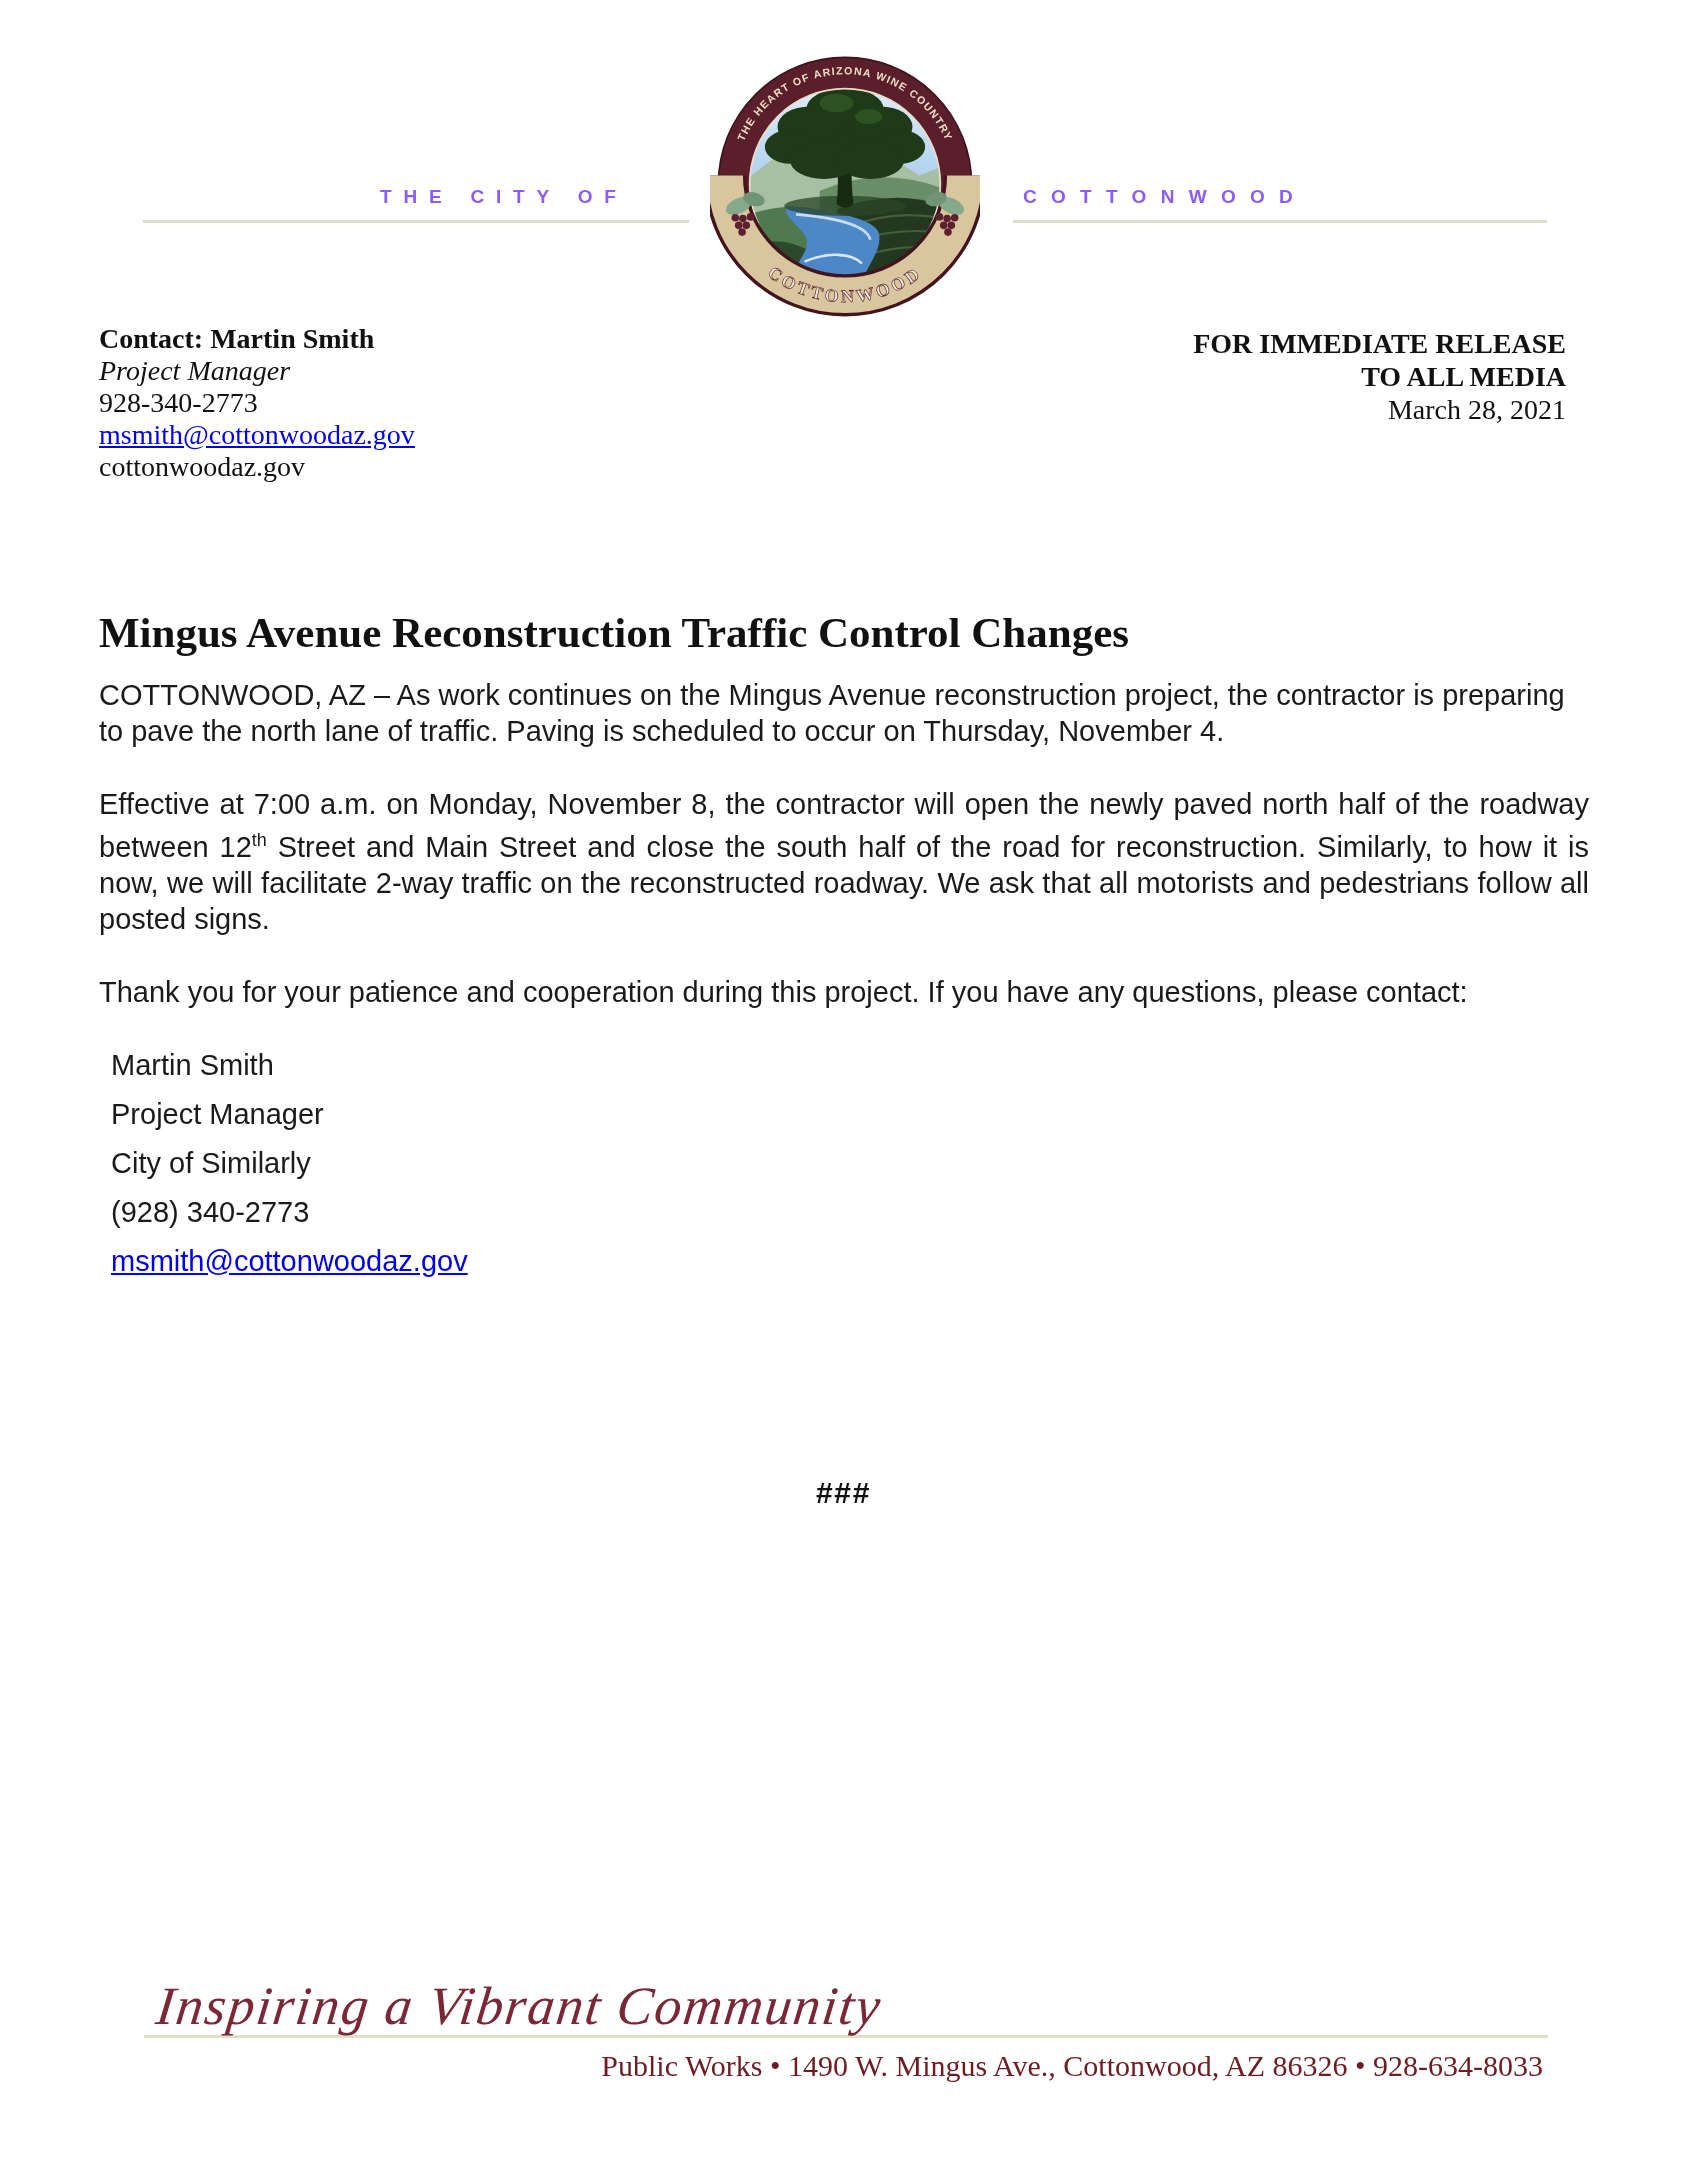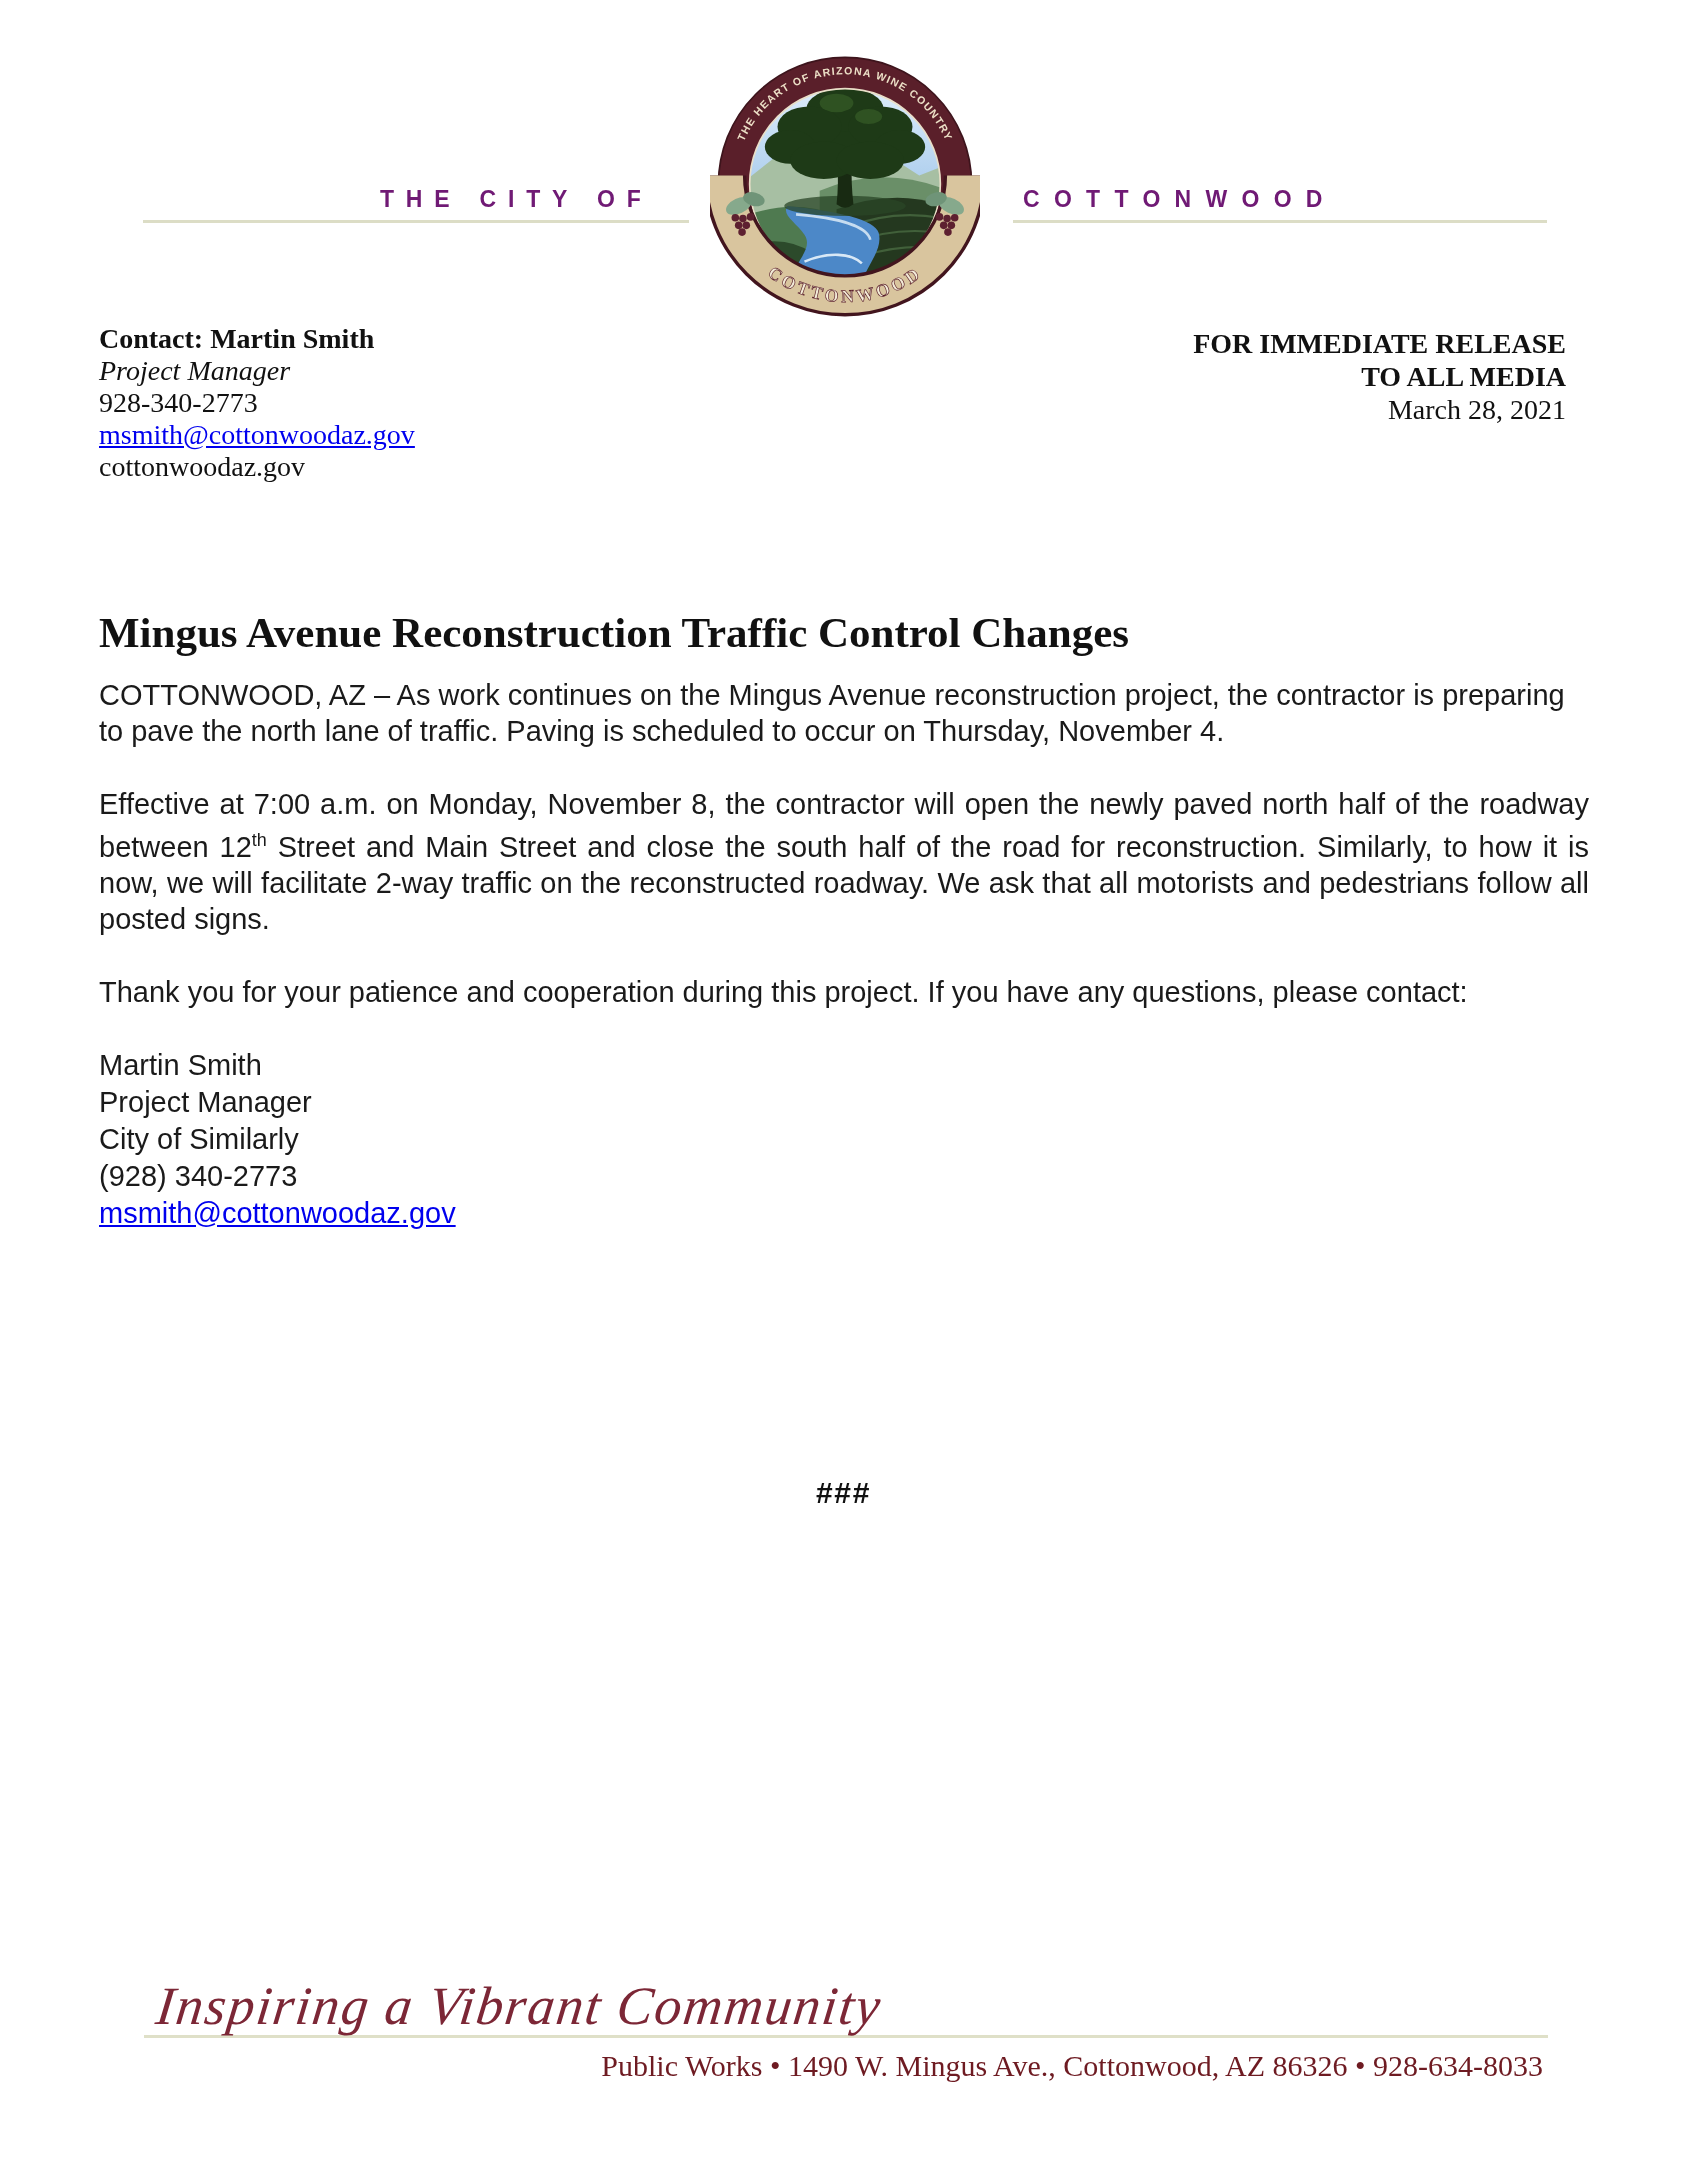--- a/index.html
+++ b/index.html
@@ -10,22 +10,22 @@
     overflow:hidden;
     font-family:"Liberation Serif",serif;
     color:#111;
   }
   .serif{font-family:Liberation Serif, serif;margin-top:6px;}
 
   
   .hdr-side-text{
     position:absolute;top:186px;
     font-family:"Liberation Sans",sans-serif;
-    font-size:23px;font-weight:bold;
-    color:#701a75;white-space:nowrap;
+    font-size:19px;font-weight:bold;
+    color:#8b5cf6;white-space:nowrap;
   }
   .hdr-left-text{left:380px;letter-spacing:11.8px;}
   .hdr-right-text{left:1023px;letter-spacing:14.3px;}
   .rule{position:absolute;height:2.5px;background:#dcddc6;}
   .rule-left{left:143px;top:220px;width:546px;}
   .rule-right{left:1013px;top:220px;width:534px;}
   .logo-wrap{position:absolute;left:710px;top:49px;width:270px;height:270px;}
 
   
   .contact-block{
@@ -48,21 +48,21 @@
     font-family:"Liberation Serif",serif;
   }
   .body-text{
     position:absolute;left:99px;top:677px;width:1490px;
     font-family:"Liberation Sans",sans-serif;
     font-size:29px;line-height:36px;color:#1a1a1a;
   }
   .body-text p{margin:0 0 37px 0;}
   .body-text p.justify{text-align:justify;}
   .signature{line-height:37px;}
-  .signature div{margin:0;}
+  .signature div{margin:12px;}
   sup{font-size:0.62em;}
   .end-mark{
     position:absolute;left:0;top:1476px;width:1687px;
     text-align:center;font-family:"Liberation Sans",sans-serif;
     font-size:30px;font-weight:600;letter-spacing:1.7px;color:#111;
   }
 
   
   .footer-rule{position:absolute;left:144px;top:2035px;width:1404px;height:2.5px;background:#dfe0c8;z-index:0;}
   .tagline{

